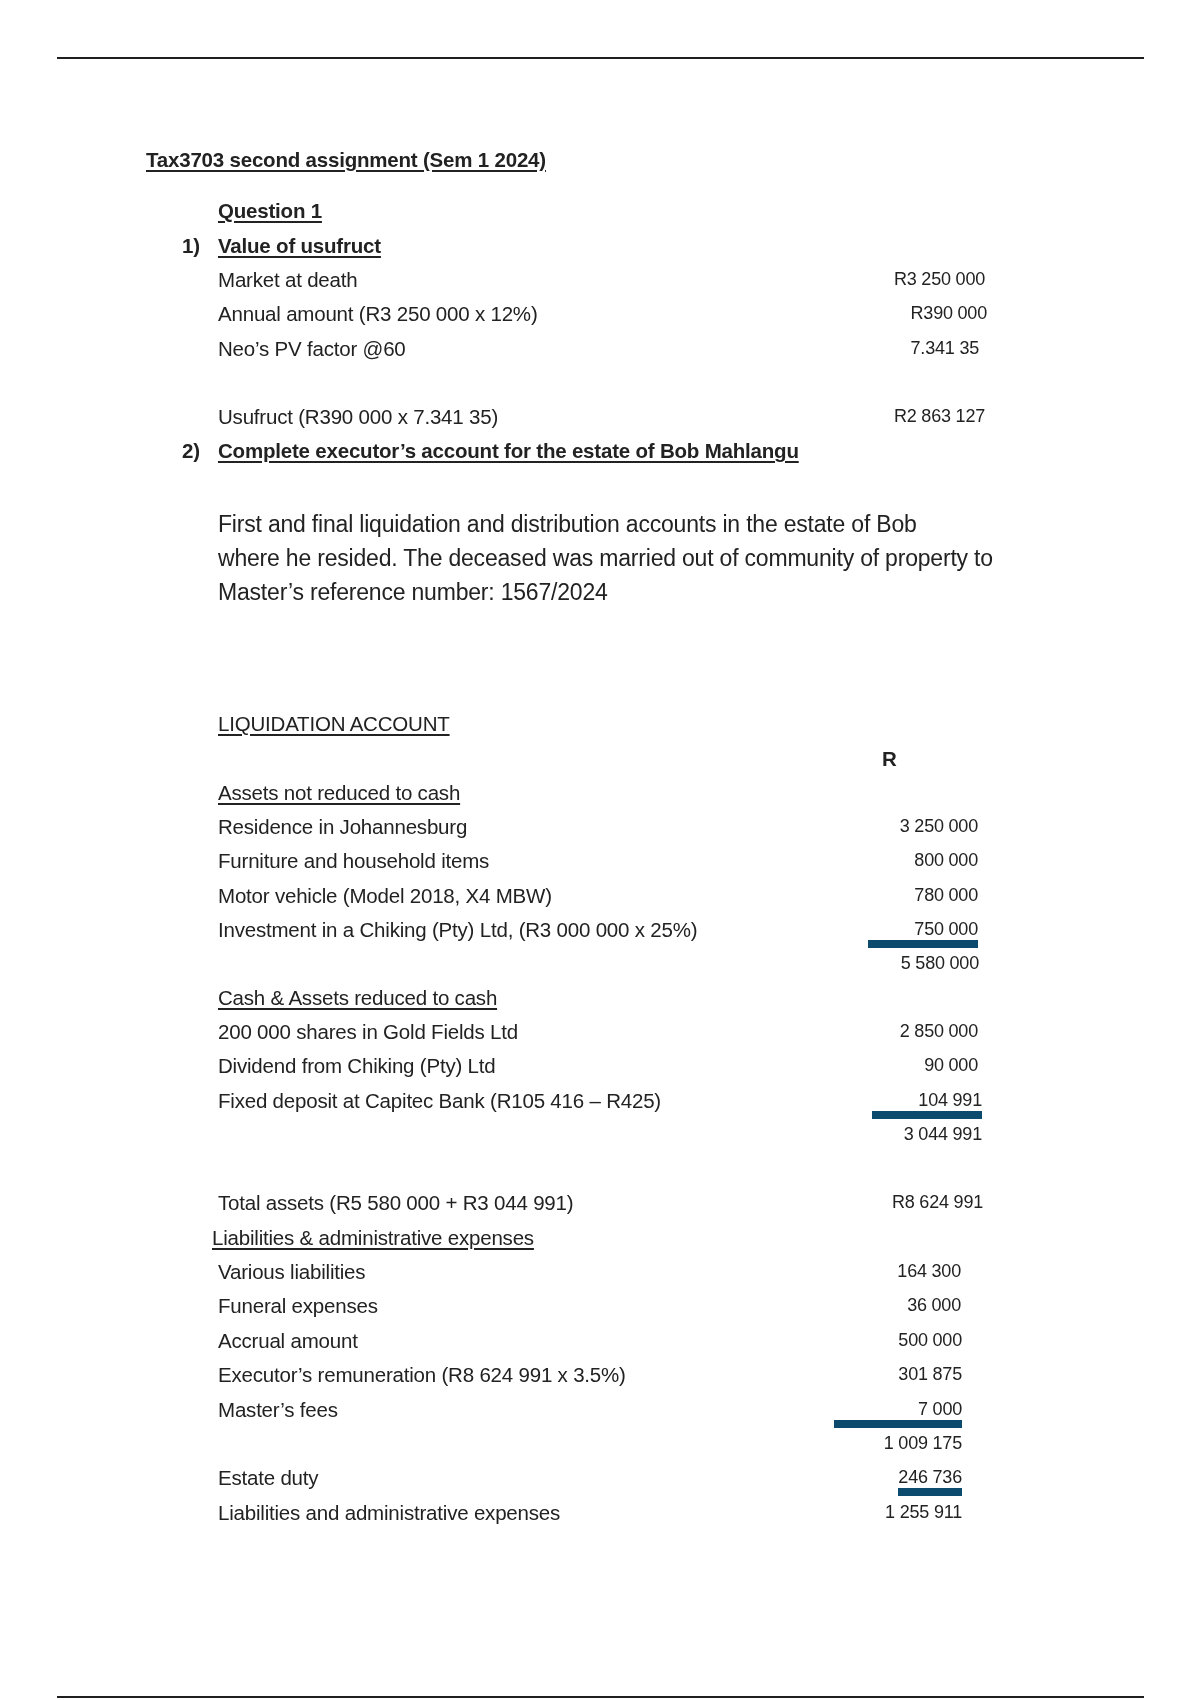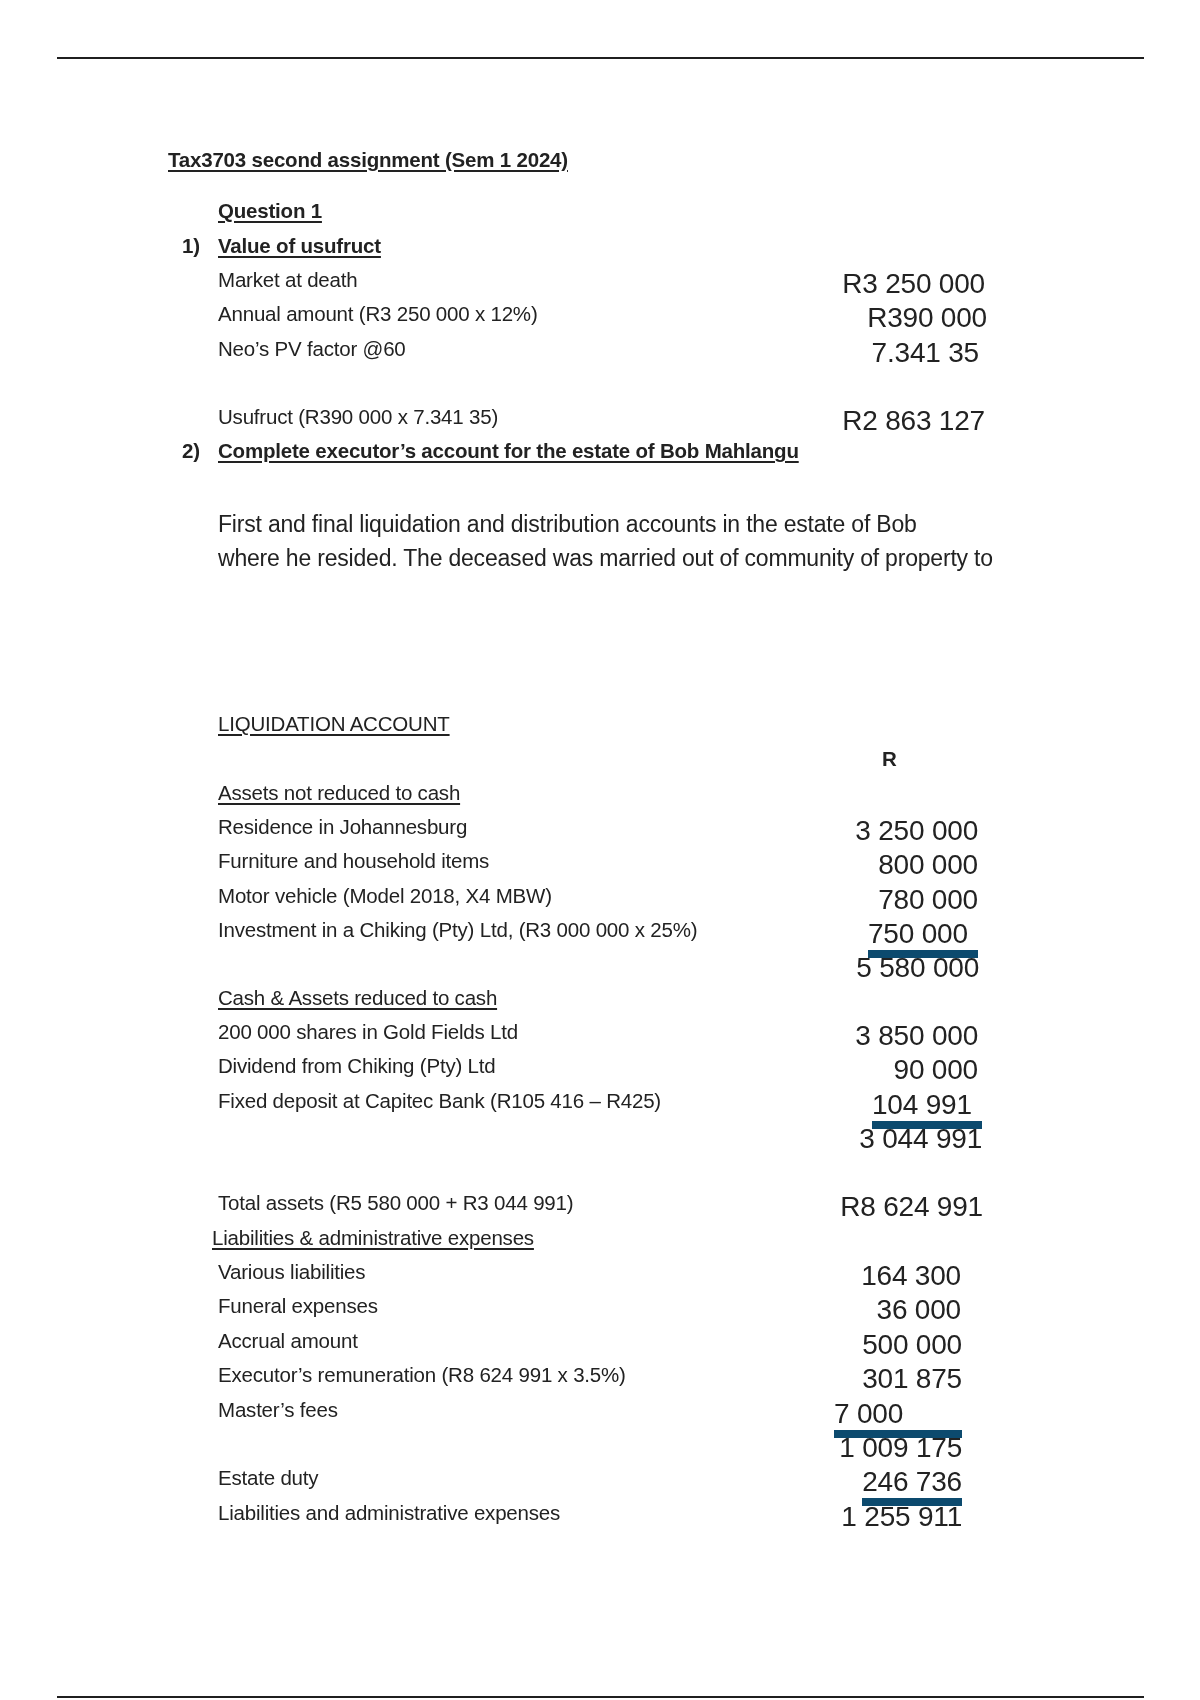--- a/index.html
+++ b/index.html
@@ -4,30 +4,30 @@
 <style>
   html, body { margin: 0; padding: 0; background: #ffffff; }
   body { width: 1200px; height: 1700px; position: relative; overflow: hidden;
          font-family: "Liberation Sans", "DejaVu Sans", sans-serif; color: #222222; }
   .rule { position: absolute; left: 57px; width: 1087px; height: 2px; background: #1f1f1f; }
   .rule.top { top: 57px; }
   .rule.bottom { top: 1696px; }
   .t { position: absolute; font-size: 20.5px; white-space: nowrap; line-height: 1; letter-spacing: -0.2px; }
   .b { font-weight: bold; }
   .u { text-decoration: underline; text-underline-offset: 3px; }
-  .num { position: absolute; font-size: 28px; white-space: nowrap; line-height: 1; text-align: left; letter-spacing: -0.2px; }
+  .num { position: absolute; font-size: 18px; white-space: nowrap; line-height: 1; text-align: right; letter-spacing: -0.2px; }
   .ul-num { border-bottom: 8px solid #0c4a6e; padding-bottom: 2px; }
   .para { position: absolute; left: 218px; top: 507px; width: 840px; font-size: 23px; line-height: 34px; letter-spacing: -0.2px; }
 </style>
 </head>
 <body>
 
 <div class="rule top"></div>
 
-<div class="t b u" style="left:146px; top:150px;margin-left:22px;">Tax3703 second assignment (Sem 1 2024)</div>
+<div class="t b u" style="left:146px; top:150px;">Tax3703 second assignment (Sem 1 2024)</div>
 <div class="t b u" style="left:218px; top:201px;">Question 1</div>
 
 <div class="t b" style="left:182px; top:236px;">1)</div>
 <div class="t b u" style="left:218px; top:236px;">Value of usufruct</div>
 
 <div class="t" style="left:218px; top:270px;">Market at death</div>
 <div class="num" style="right:215px; top:270px;">R3 250 000</div>
 
 <div class="t" style="left:218px; top:304px;">Annual amount (R3 250 000 x 12%)</div>
 <div class="num" style="right:213px; top:304px;">R390 000</div>
@@ -37,20 +37,21 @@
 
 <div class="t" style="left:218px; top:407px;">Usufruct (R390 000 x 7.341 35)</div>
 <div class="num" style="right:215px; top:407px;">R2 863 127</div>
 
 <div class="t b" style="left:182px; top:441px;">2)</div>
 <div class="t b u" style="left:218px; top:441px;">Complete executor’s account for the estate of Bob Mahlangu</div>
 
 <div class="para">
   <div>First and final liquidation and distribution accounts in the estate of Bob</div>
   <div>where he resided. The deceased was married out of community of property to</div>
+  <div>Master’s reference number: 1567/2024</div>
 </div>
 
 <div class="t u" style="left:218px; top:714px;">LIQUIDATION ACCOUNT</div>
 <div class="t b" style="left:882px; top:749px;">R</div>
 
 <div class="t u" style="left:218px; top:783px;">Assets not reduced to cash</div>
 
 <div class="t" style="left:218px; top:817px;">Residence in Johannesburg</div>
 <div class="num" style="right:222px; top:817px;">3 250 000</div>
 
@@ -61,21 +62,21 @@
 <div class="num" style="right:222px; top:886px;">780 000</div>
 
 <div class="t" style="left:218px; top:920px;">Investment in a Chiking (Pty) Ltd, (R3 000 000 x 25%)</div>
 <div class="num ul-num" style="right:222px; top:920px; width:110px;">750 000</div>
 
 <div class="num" style="right:221px; top:954px;">5 580 000</div>
 
 <div class="t u" style="left:218px; top:988px;">Cash &amp; Assets reduced to cash</div>
 
 <div class="t" style="left:218px; top:1022px;">200 000 shares in Gold Fields Ltd</div>
-<div class="num" style="right:222px; top:1022px;">3 850 000</div>
+<div class="num" style="right:222px; top:1022px;">2 850 000</div>
 
 <div class="t" style="left:218px; top:1056px;">Dividend from Chiking (Pty) Ltd</div>
 <div class="num" style="right:222px; top:1056px;">90 000</div>
 
 <div class="t" style="left:218px; top:1091px;">Fixed deposit at Capitec Bank (R105 416 – R425)</div>
 <div class="num ul-num" style="right:218px; top:1091px; width:110px;">104 991</div>
 
 <div class="num" style="right:218px; top:1125px;">3 044 991</div>
 
 <div class="t" style="left:218px; top:1193px;">Total assets (R5 580 000 + R3 044 991)</div>

